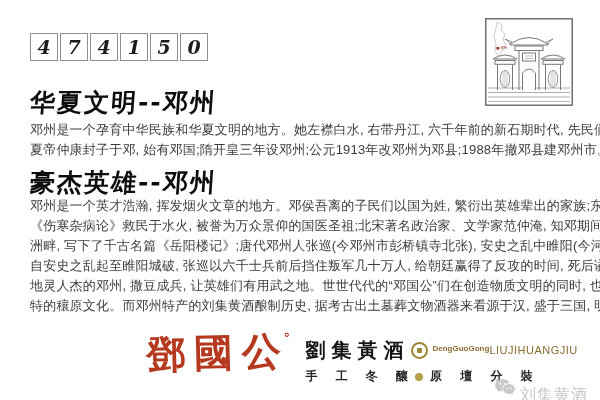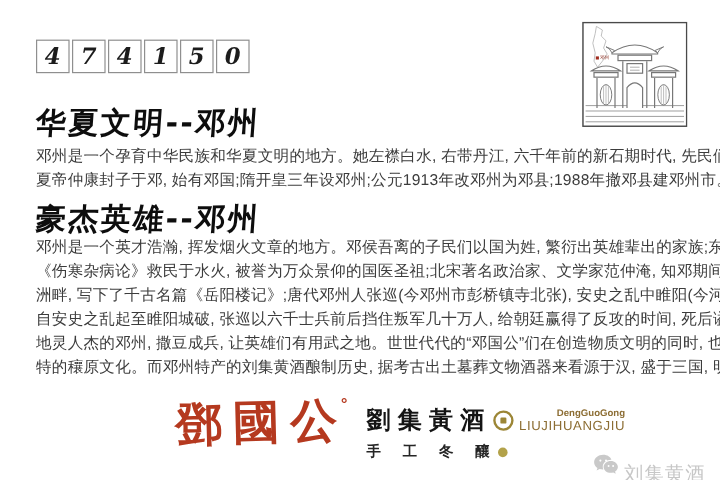--- a/index.html
+++ b/index.html
@@ -37,21 +37,21 @@
              line-height:1;color:#b5391f;letter-spacing:9px;transform:rotate(-1.5deg);
              white-space:nowrap;}
   .reg-mark{font-size:13px;color:#b5391f;vertical-align:top;margin-left:-6px;}
   .brand-col{margin-left:6px;margin-top:4px;text-align:right;}
   .brand-row{display:flex;align-items:center;}
   .brand-cn{font-size:20px;font-weight:800;color:#141414;letter-spacing:6px;
             white-space:nowrap;font-family:"DejaVu Serif",serif;}
   .seal-badge{width:13px;height:13px;border:2px solid #9c8636;border-radius:50%;
               margin:0 5px 0 1px;display:flex;align-items:center;justify-content:center;}
   .seal-badge::after{content:"";width:5px;height:5px;background:#9c8636;border-radius:1px;}
-  .pinyin{display:flex;flex-direction:column;line-height:1.15;}
+  .pinyin{display:flex;line-height:1.15;}
   .pinyin .l1{font-size:8px;font-weight:bold;color:#8c6d33;}
   .pinyin .l2{font-size:11px;font-weight:normal;color:#8c6d33;letter-spacing:0.5px;}
   .tagline{margin-top:4px;font-size:12px;font-weight:600;color:#252525;
            letter-spacing:7px;white-space:nowrap;display:flex;align-items:center;
            font-family:"DejaVu Serif",serif;}
   .tag-dot{width:8px;height:8px;background:#b3a24a;border-radius:50%;
            margin:0 7px 0 0;display:inline-block;}
 
   
   .watermark{position:absolute;right:12px;top:367px;display:flex;align-items:center;gap:4px;}
@@ -137,20 +137,21 @@
         <span class="brand-cn">劉集黃酒</span>
         <span class="seal-badge"></span>
         <span class="pinyin">
           <span class="l1">DengGuoGong</span>
           <span class="l2">LIUJIHUANGJIU</span>
         </span>
       </div>
       <div class="tagline">
         <span>手 工 冬 釀</span>
         <span class="tag-dot"></span>
+        <span>原 壇 分 裝</span>
       </div>
     </div>
   </div>
 
   <div class="watermark">
     <svg width="22" height="18" viewBox="0 0 24 20">
       <path fill="#c9c9c9" d="M9.5 1C4.8 1 1 4.1 1 7.9c0 2.2 1.2 4.1 3.1 5.4l-.8 2.4 2.8-1.4c.9.3 1.9.4 2.9.4h.5C9.2 13.9 9 13 9 12.1c0-3.6 3.5-6.4 7.6-6.4h.4C16.3 3 13.2 1 9.5 1z"></path>
       <circle cx="6.8" cy="6.5" r="1" fill="#ffffff"></circle>
       <circle cx="12" cy="6.5" r="1" fill="#ffffff"></circle>
       <path fill="#c9c9c9" d="M23 12.3c0-3-3-5.5-6.6-5.5S9.8 9.3 9.8 12.3s3 5.5 6.6 5.5c.8 0 1.6-.1 2.3-.3l2.3 1.1-.6-2c1.5-1 2.6-2.6 2.6-4.3z"></path>

